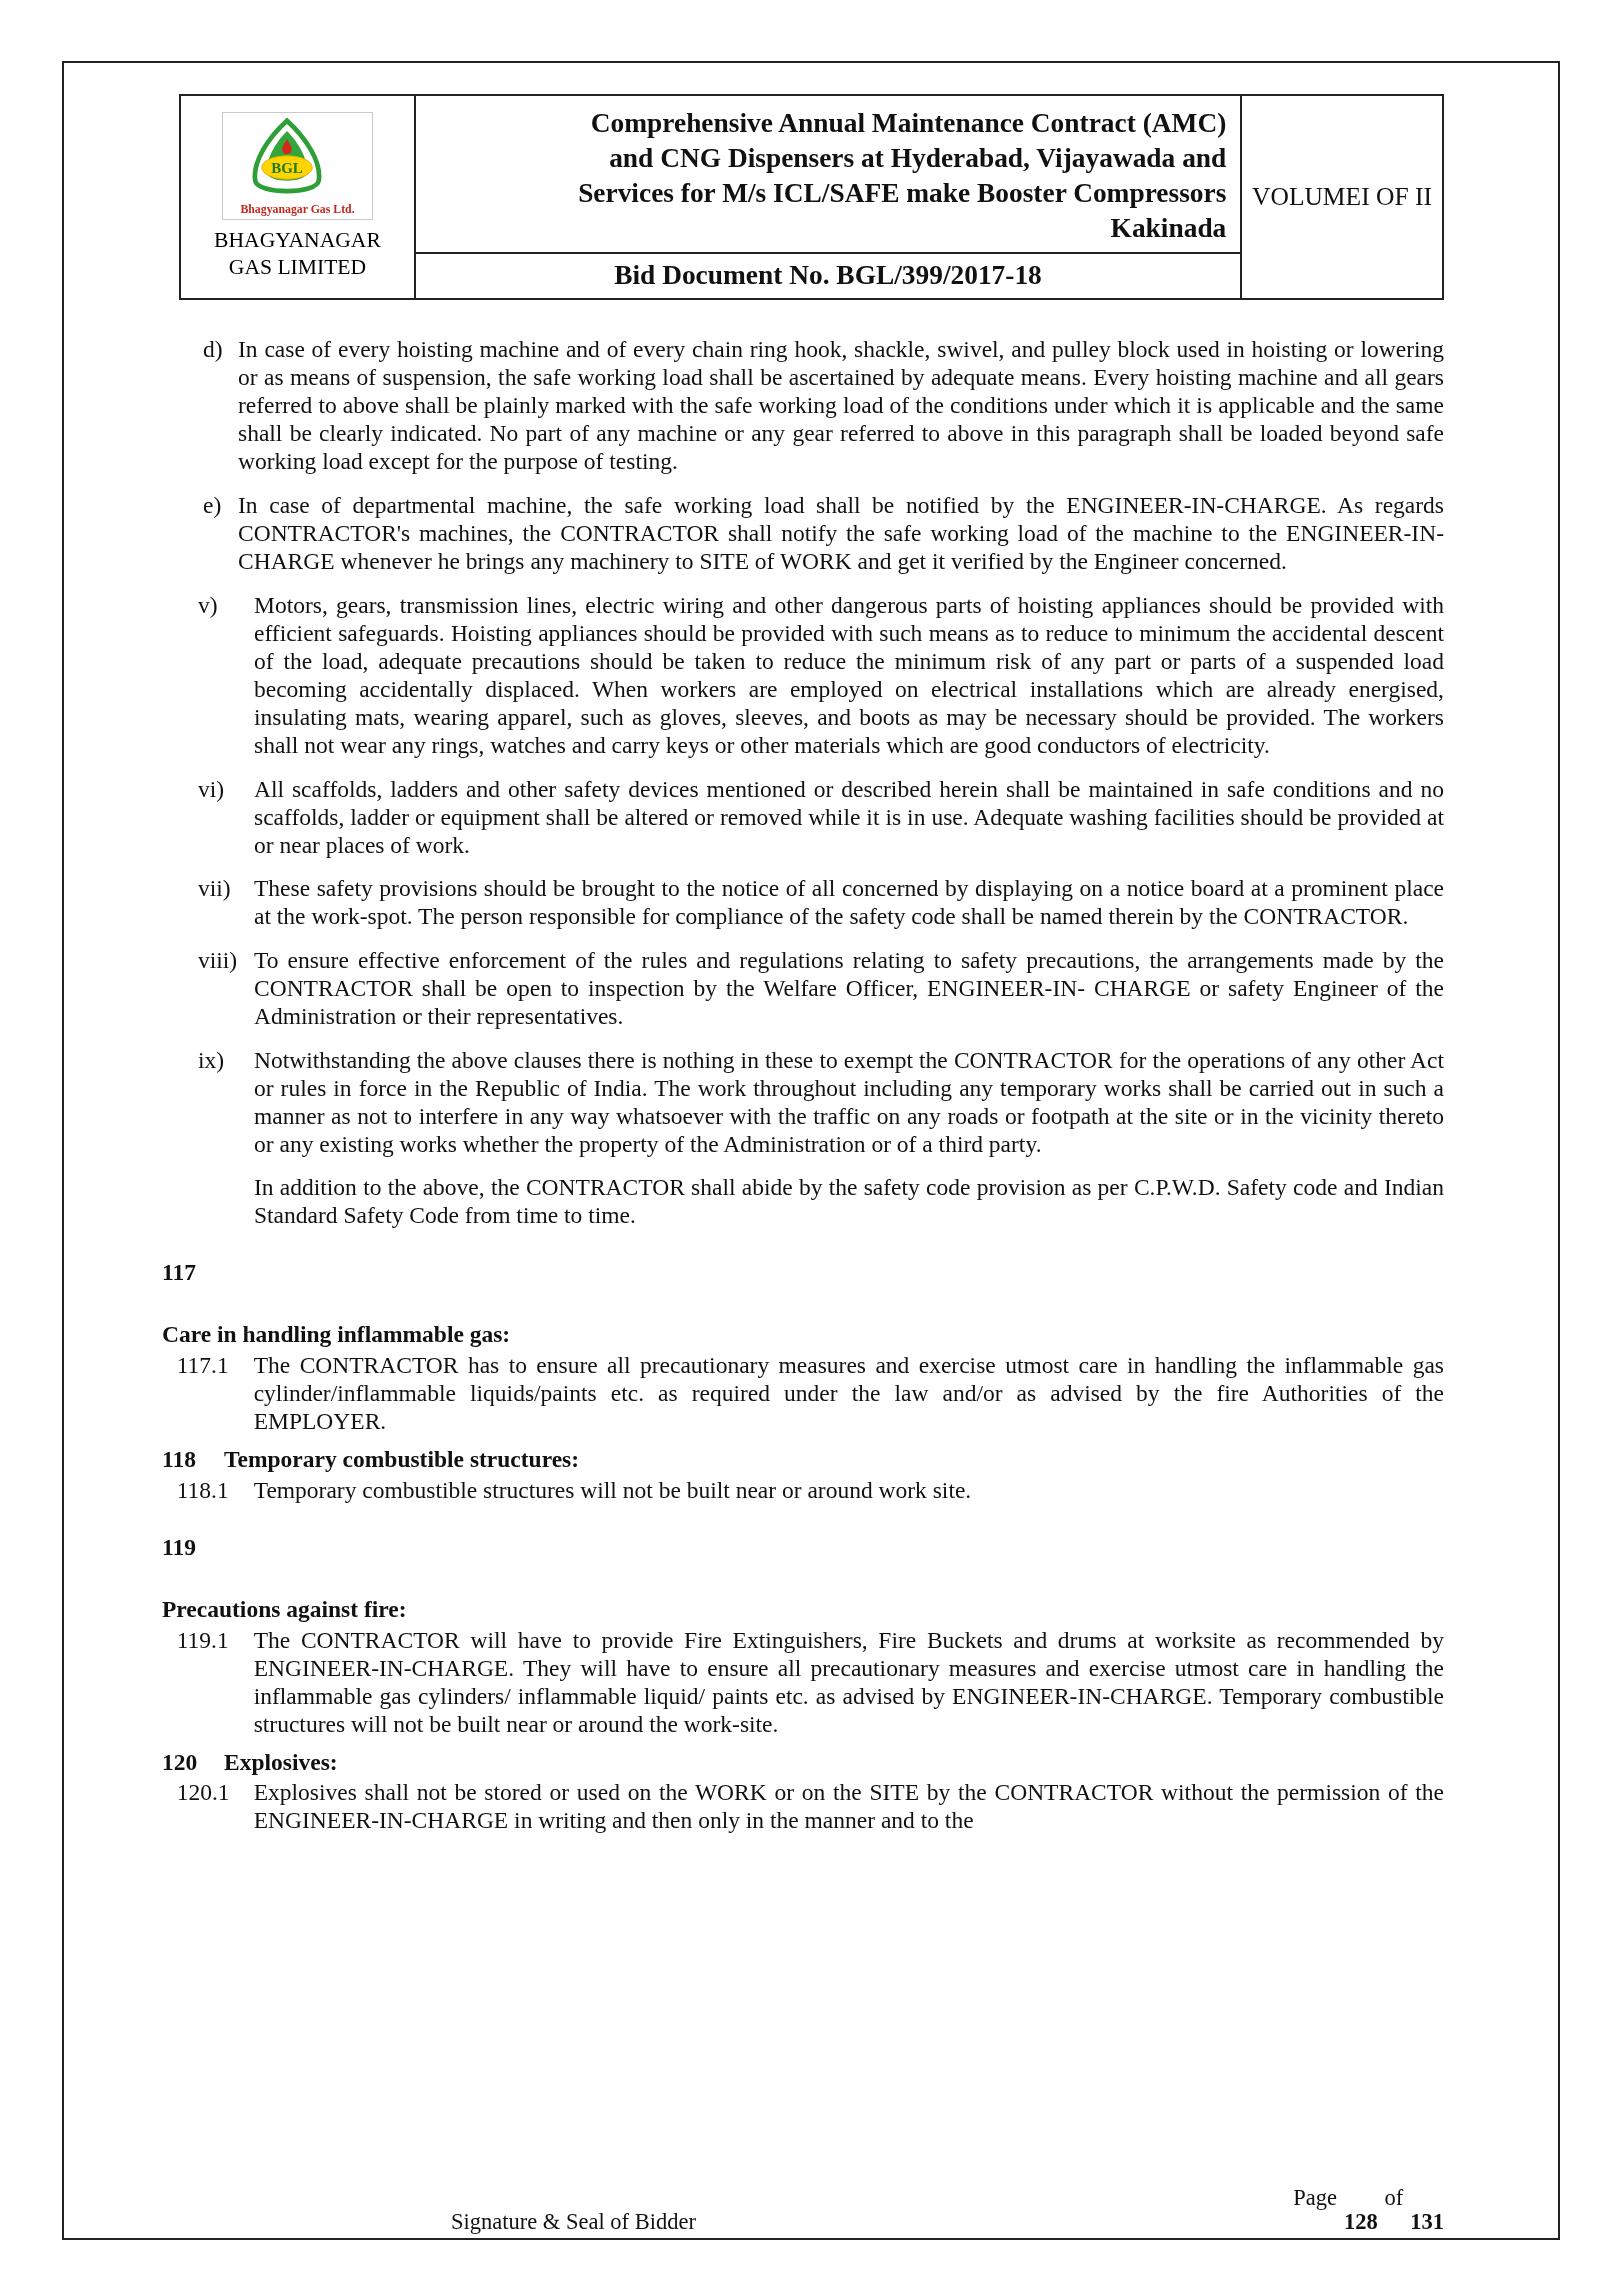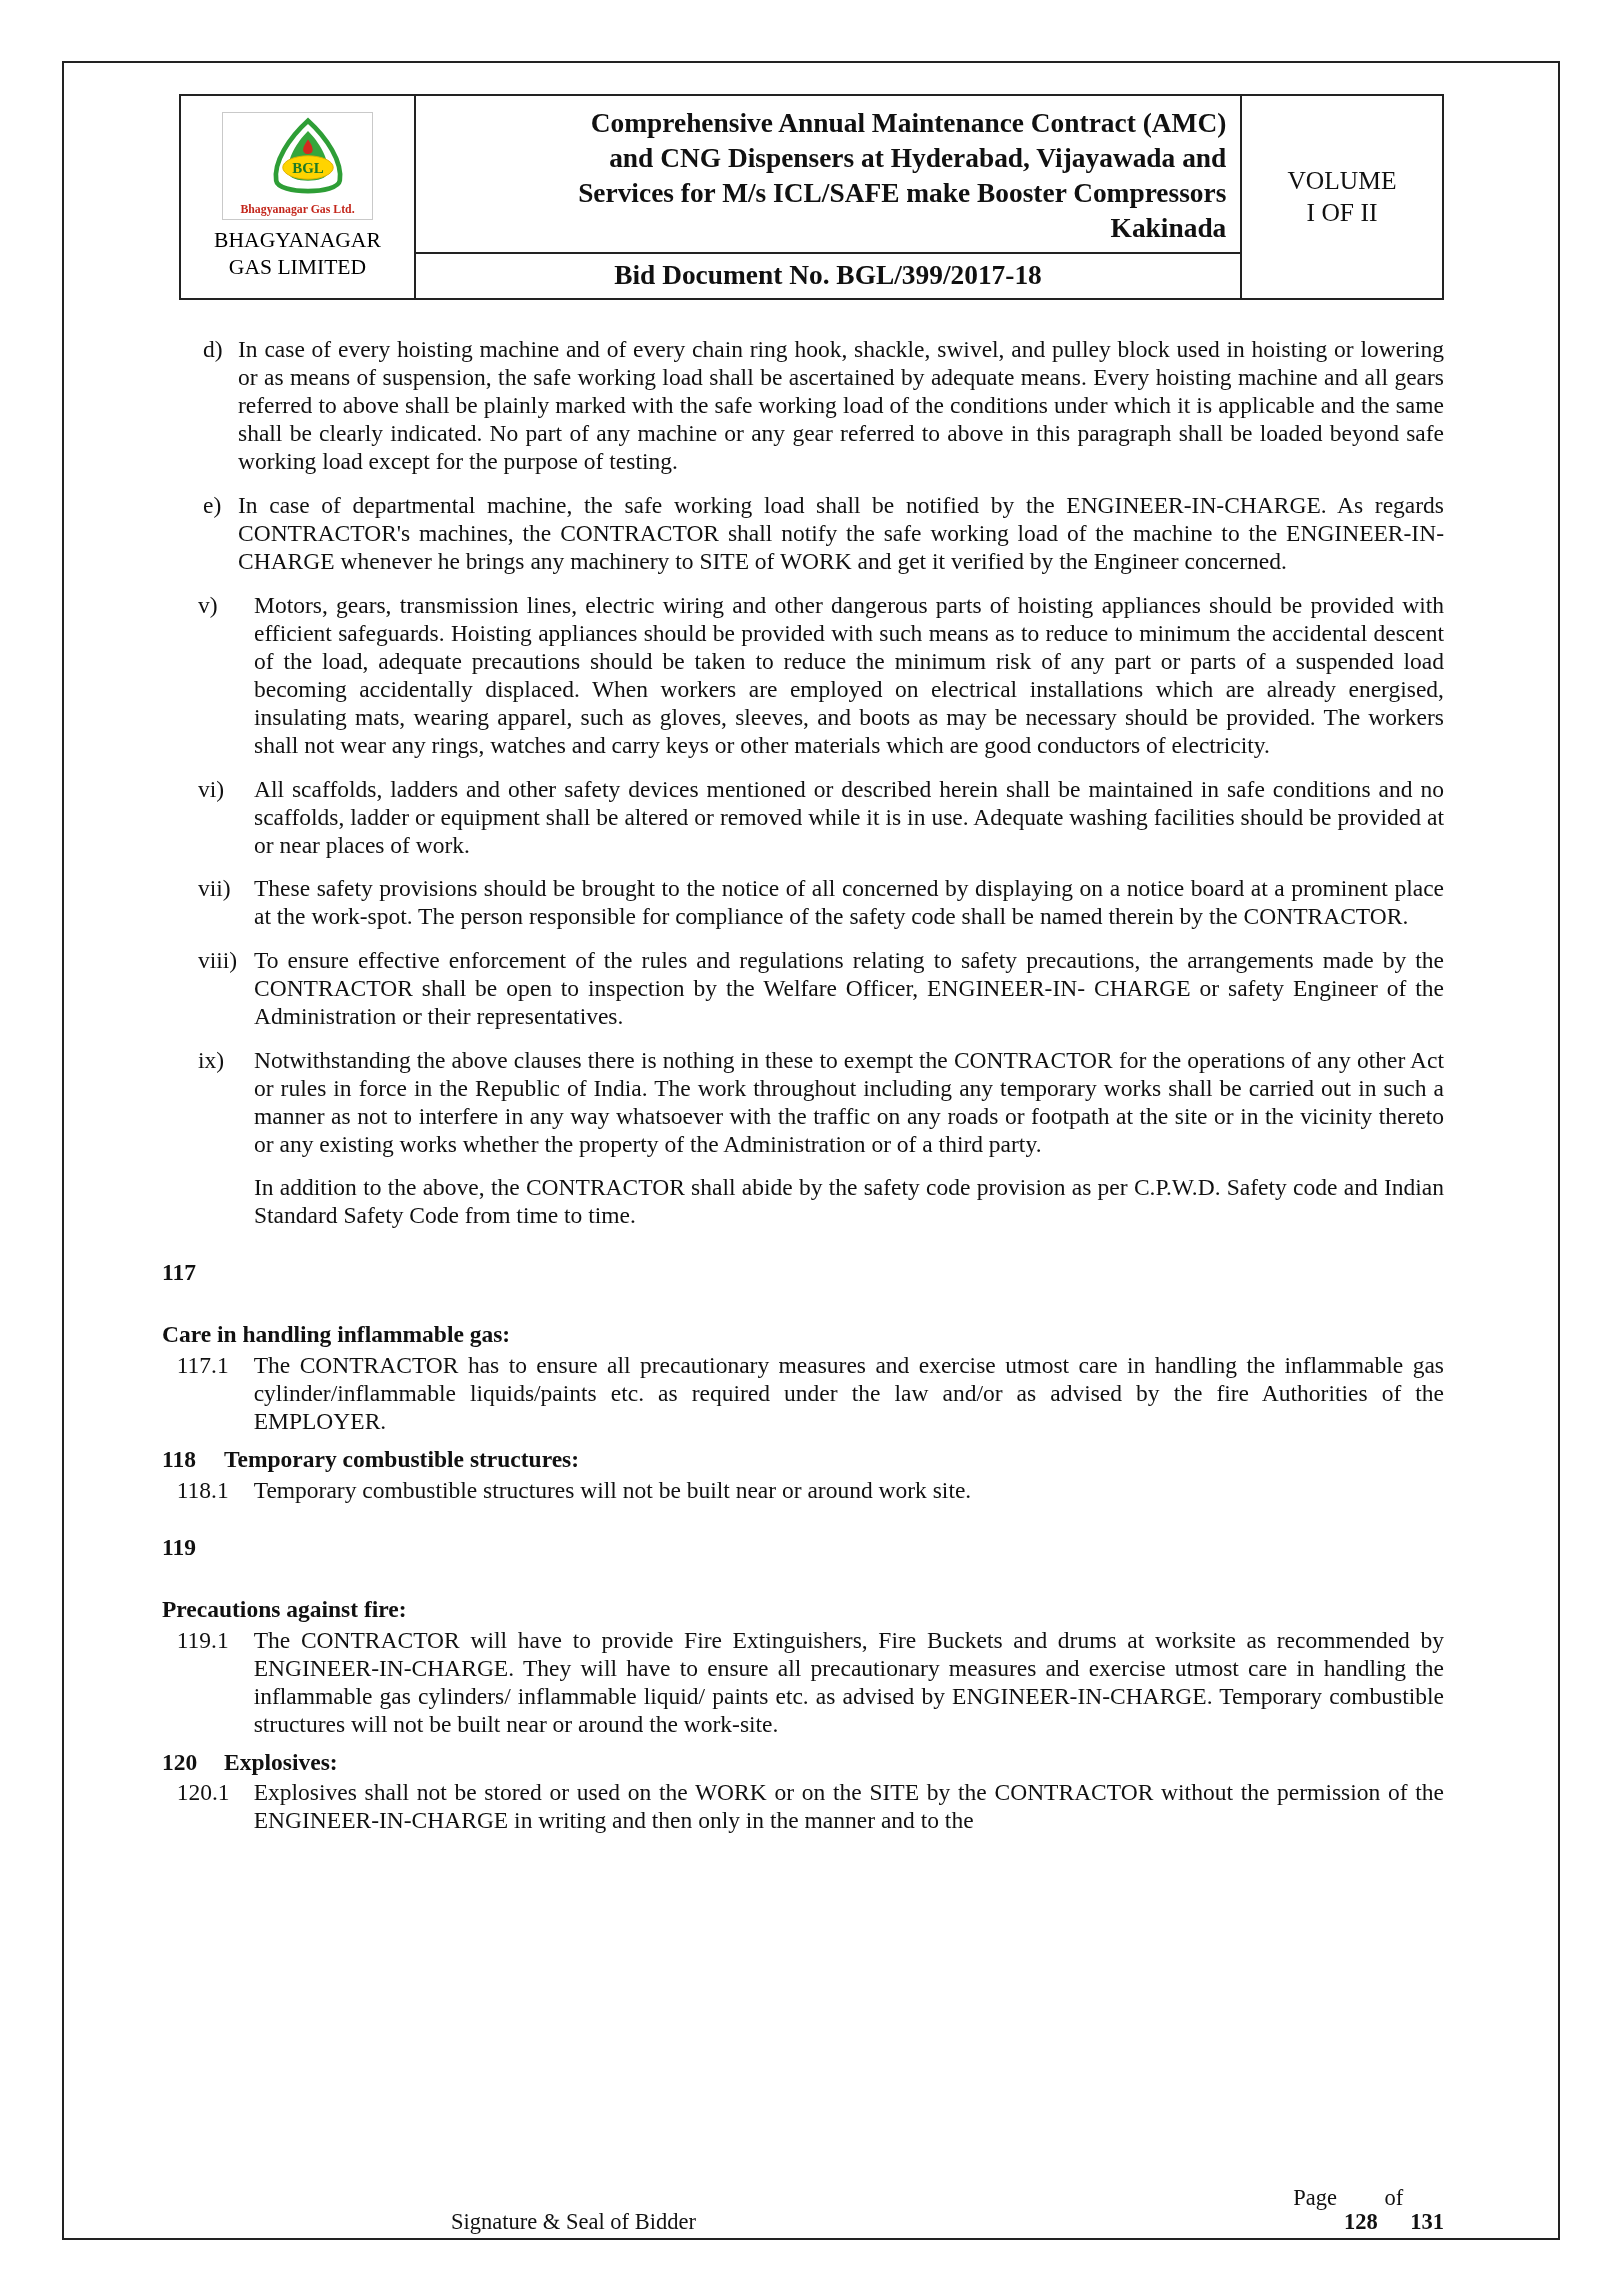--- a/index.html
+++ b/index.html
@@ -24,21 +24,21 @@
     border:2px solid #222;
   }
   .logo-cell {
     border-right:2px solid #222;
     display:flex; flex-direction:column; align-items:center; justify-content:center;
     padding:7.8px 5.9px 9.8px 5.9px;
   }
   .logo-box {
     border:1px solid #c9c9c9;
     padding:3.9px 17.6px 2px 17.6px;
-    display:flex; flex-direction:column; align-items:flex-end;
+    display:flex; flex-direction:column; align-items:flex-start;
   }
   .logo-tagline {
     color:#c4271c; font-size:11.8px; line-height:13.7px; font-weight:bold;
     white-space:nowrap;
   }
   .company-name {
     margin-top:7.8px; text-align:center;
     font-size:21.6px; line-height:26.5px; color:#000;
   }
   .title-cell {
@@ -51,21 +51,21 @@
     font-size:27.4px; line-height:35px;
   }
   .bid-row {
     border-top:2px solid #222;
     text-align:center; font-weight:bold;
     font-size:27.4px; line-height:33px;
     padding:4.9px 3.9px 6.9px 3.9px;
   }
   .volume-cell {
     border-left:2px solid #222;
-    display:flex; flex-direction:column; align-items:center; justify-content:center;
+    display:flex; flex-direction:row; align-items:center; justify-content:center;
     font-size:25.5px; line-height:32px;
   }
   
   .main {
     padding:35px 114px 0 98px;
     font-size:23.5px; line-height:28px;
   }
   .para { margin-bottom:15.7px; }
   .item { display:flex; }
   .item .marker { flex:0 0 auto; }

